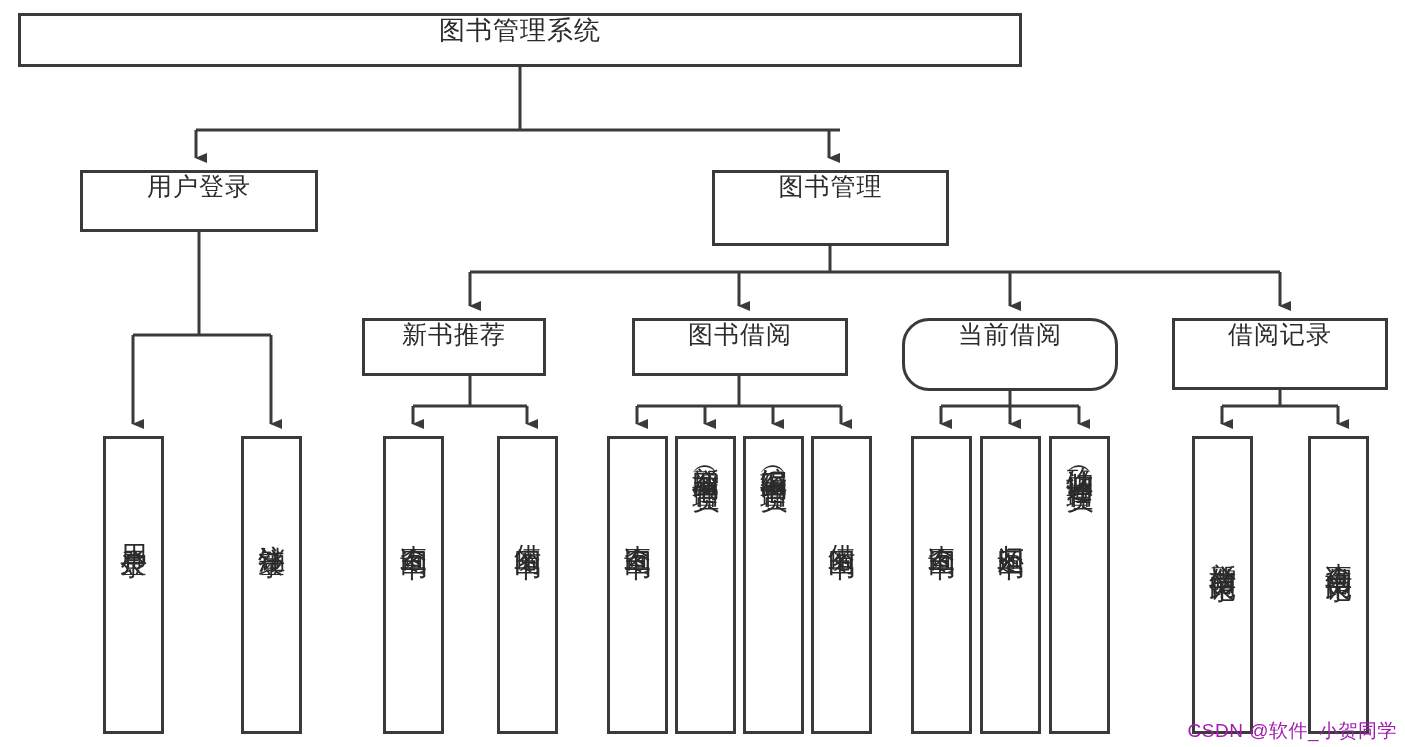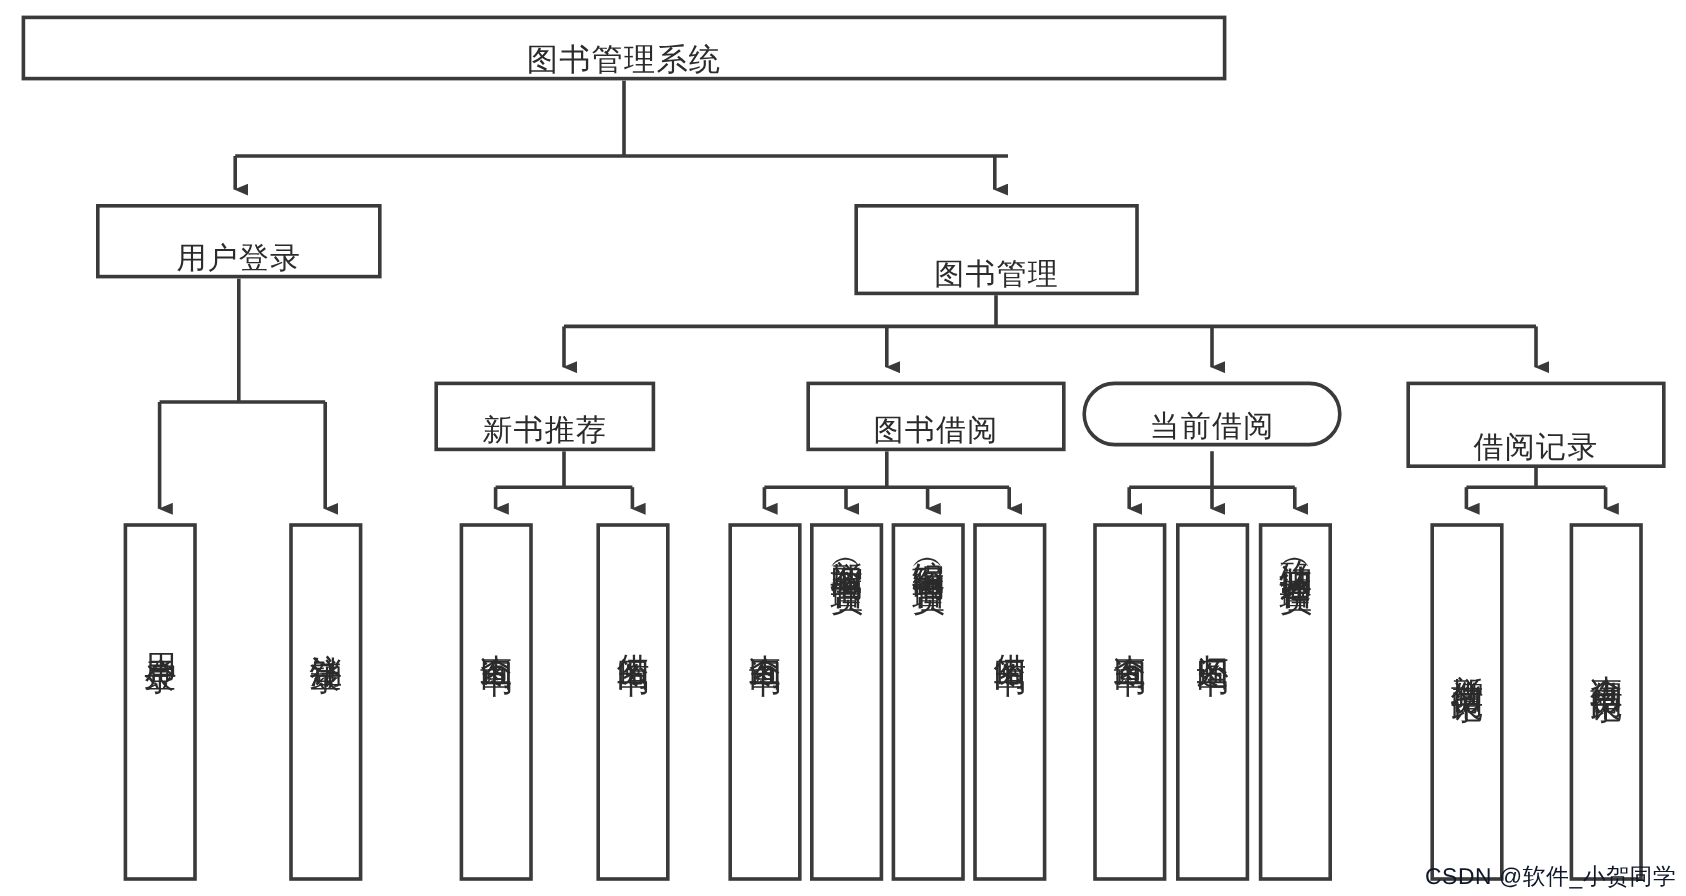--- a/index.html
+++ b/index.html
@@ -24,21 +24,21 @@
     width: 1405px;
     height: 747px;
     pointer-events: none;
   }
   .node {
     position: absolute;
     box-sizing: border-box;
     border: 3px solid #3a3a3a;
     background: #ffffff;
     display: flex;
-    align-items: flex-end;
+    align-items: flex-start;
     justify-content: center;
     color: #2b2b2b;
   }
   .node.h {
     font-size: 25px;
     letter-spacing: 1px;
     line-height: 1.1;
   }
   .node.h.root {
     font-size: 26px;
@@ -61,21 +61,21 @@
     margin-top: 78px;
   }
   .vtext.midshort {
     margin-top: 96px;
   }
   .watermark {
     position: absolute;
     right: 8px;
     bottom: 3px;
     font-size: 19px;
-    color: #0f172a;
+    color: #a21caf;
     letter-spacing: 0.5px;
     white-space: nowrap;
   }
 </style>
 </head>
 <body>
 
 <div id="canvas">
 
   <svg class="wires" viewBox="0 0 1405 747">
@@ -135,24 +135,24 @@
   <div class="node h" style="left:80px; top:170px; width:238px; height:62px;">
     <span>用户登录</span>
   </div>
   <div class="node h" style="left:712px; top:170px; width:237px; height:76px;">
     <span>图书管理</span>
   </div>
 
   <div class="node h" style="left:362px; top:318px; width:184px; height:58px;">
     <span>新书推荐</span>
   </div>
-  <div class="node h" style="left:632px; top:318px; width:216px; height:58px;margin-left:40px;">
+  <div class="node h" style="left:632px; top:318px; width:216px; height:58px;">
     <span>图书借阅</span>
   </div>
-  <div class="node h" style="left:902px; top:318px; width:216px; height:54px;border-radius:27px;">
+  <div class="node h" style="left:902px; top:318px; width:216px; height:73px;border-radius:27px;">
     <span>当前借阅</span>
   </div>
   <div class="node h" style="left:1172px; top:318px; width:216px; height:72px;">
     <span>借阅记录</span>
   </div>
 
   <div class="node v" style="left:103px; top:436px; width:61px; height:298px;">
     <span class="vtext mid">用户登录</span>
   </div>
   <div class="node v" style="left:241px; top:436px; width:61px; height:298px;">

